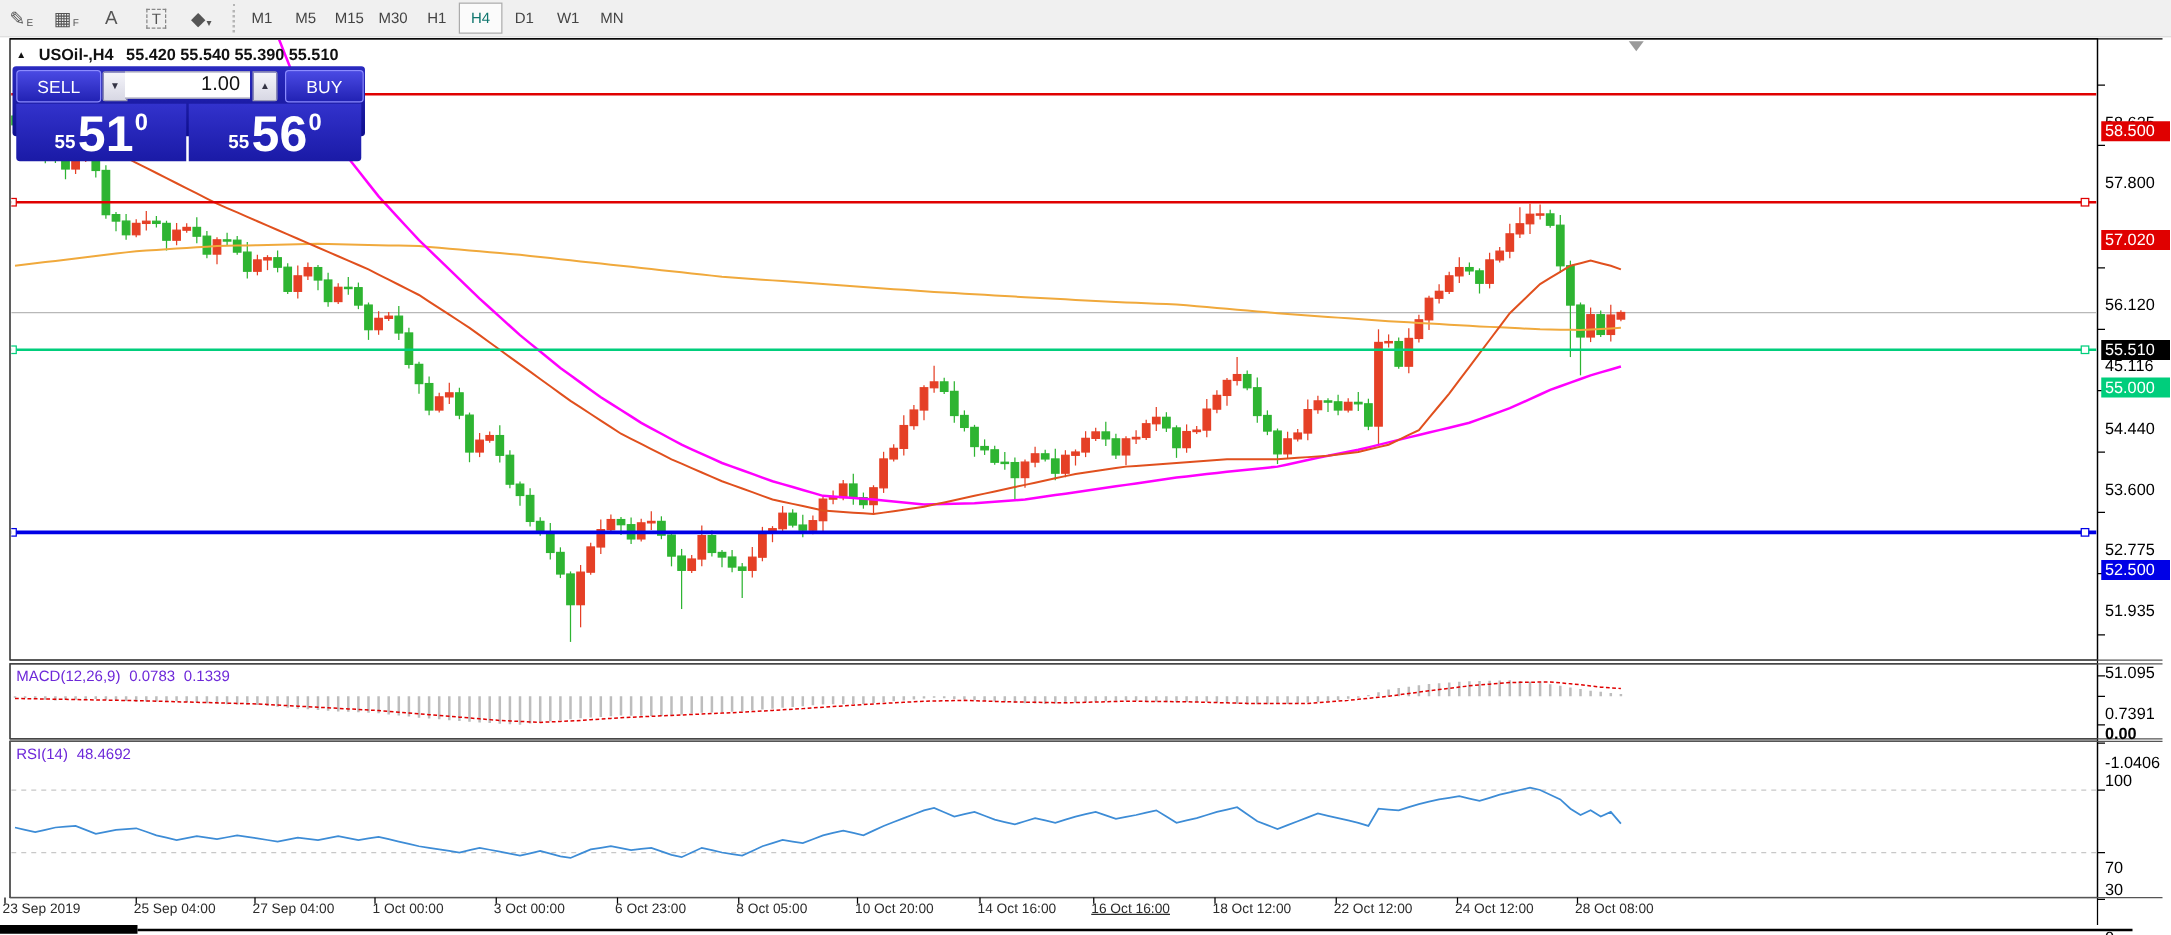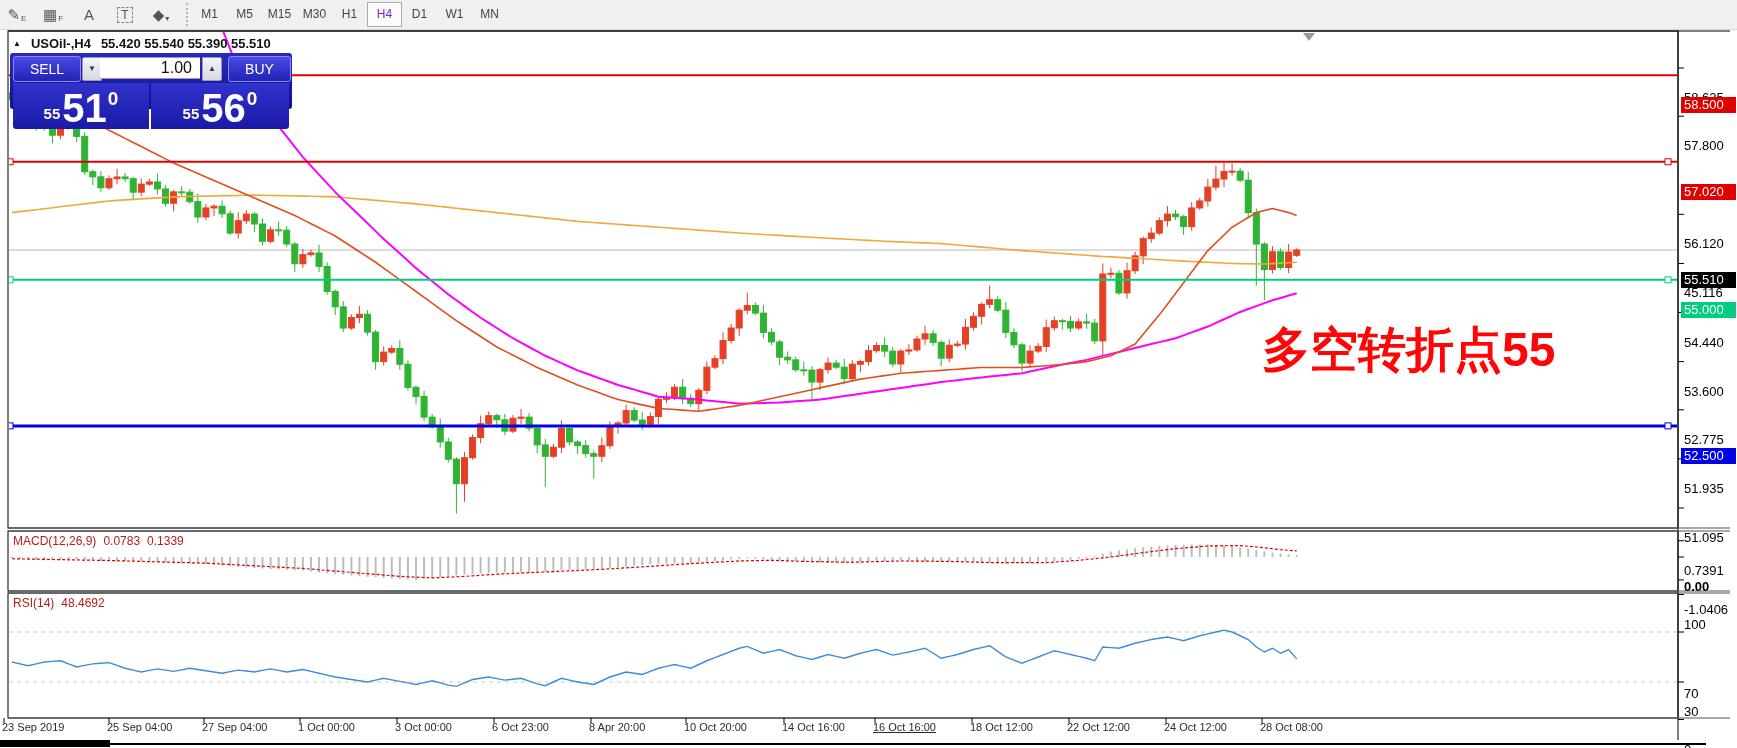--- a/index.html
+++ b/index.html
@@ -10,21 +10,21 @@
     border-bottom:1px solid #d9d9d9;}
   .tools{position:absolute;left:6px;top:0;height:29px;display:flex;align-items:center;gap:14px;}
   .tool-btn{min-width:22px;height:22px;display:flex;align-items:center;justify-content:center;
     color:#555;font-size:15px;cursor:pointer;position:relative;}
   .tool-btn .sub{font-size:8px;color:#555;margin-left:1px;margin-top:8px;}
   .tool-btn.boxed span.g{border:1px dashed #888;padding:0 3px;font-size:12px;}
   .sep{position:absolute;left:186px;top:3px;height:23px;border-left:2px dotted #b5b5b5;}
   .tfs{position:absolute;left:192px;top:0;height:29px;display:flex;align-items:center;}
   .tf-btn{width:33px;height:23px;line-height:23px;text-align:center;font-size:12px;color:#444;
     cursor:pointer;border:1px solid transparent;}
-  .tf-btn.active{background:#fbfbfb;border:1px solid #ababab;color:#6d28d9;}
+  .tf-btn.active{background:#fbfbfb;border:1px solid #ababab;color:#0f766e;}
   
   .workspace{position:absolute;left:0;top:30px;width:1737px;height:718px;background:#ffffff;}
   #svg{position:absolute;left:0;top:0;}
   .chart-title{position:absolute;left:13px;top:6px;font-size:13px;font-weight:600;color:#111;
     display:flex;gap:10px;align-items:center;}
   .chart-title .tri{font-size:8px;}
   
   .trade-panel{position:absolute;left:10px;top:23px;width:282px;height:56px;
     background:linear-gradient(#2a2ac0,#0f0f8e);border-radius:3px;}
   .tp-row{position:absolute;left:0;top:2px;width:282px;height:26px;}
@@ -45,21 +45,21 @@
     padding-bottom:3px;box-sizing:border-box;}
   .px-bid{left:3px;width:136px;border-radius:0 0 0 3px;}
   .px-ask{left:141px;width:138px;border-radius:0 0 3px 0;}
   .px-small{font-size:15px;font-weight:bold;margin:0 2px 4px 0;}
   .px-big{font-size:40px;font-weight:bold;line-height:36px;}
   .px-sup{font-size:19px;font-weight:bold;margin:0 0 16px 1px;}
   
   .annotation{position:absolute;left:1262px;top:288px;font-size:48px;font-weight:600;
     font-family:sans-serif;white-space:nowrap;}
   
-  .ind-label{position:absolute;left:13px;font-size:12px;color:#b91c1c;display:flex;gap:7px;}
+  .ind-label{position:absolute;left:13px;font-size:12px;color:#6d28d9;display:flex;gap:7px;}
   .ind-label.macd{top:504px;}
   .ind-label.rsi{top:566px;}
   
   .p-tick{position:absolute;left:1684px;font-size:13px;color:#000;height:14px;line-height:14px;}
   .p-badge{position:absolute;left:1681px;width:52px;height:16px;line-height:16px;color:#fff;
     font-size:13px;padding-left:3px;}
   .t-label{position:absolute;font-size:11px;color:#2b2b2b;top:691px;white-space:nowrap;}
   
   .scroll-thumb{position:absolute;left:0;top:710px;width:110px;height:7px;background:#000;cursor:pointer;}
   .scroll-line{position:absolute;left:110px;top:713px;width:1596px;height:2px;background:#000;cursor:pointer;}
@@ -685,21 +685,20 @@
         <span class="px-big">51</span>
         <span class="px-sup">0</span>
       </div>
       <div class="px-box px-ask">
         <span class="px-small">55</span>
         <span class="px-big">56</span>
         <span class="px-sup">0</span>
       </div>
     </div>
 
-    <div class="annotation" id="annotation" style="color: rgb(255, 5, 5);">多空转折点55</div>
 
     <div class="ind-label macd">
       <span>MACD(12,26,9)</span>
       <span>0.0783</span>
       <span>0.1339</span>
     </div>
     <div class="ind-label rsi">
       <span>RSI(14)</span>
       <span>48.4692</span>
     </div>
@@ -727,21 +726,21 @@
         <div class="p-tick" style="top: 675px;">30</div>
         <div class="p-tick" style="top: 712.5px;">0</div>
       </div>
     <div id="taxis">
         <div class="t-label" style="left: 2px;">23 Sep 2019</div>
         <div class="t-label" style="left: 107px;">25 Sep 04:00</div>
         <div class="t-label" style="left: 202px;">27 Sep 04:00</div>
         <div class="t-label" style="left: 298px;">1 Oct 00:00</div>
         <div class="t-label" style="left: 395px;">3 Oct 00:00</div>
         <div class="t-label" style="left: 492px;">6 Oct 23:00</div>
-        <div class="t-label" style="left: 589px;">8 Apr 20:00</div>
+        <div class="t-label" style="left: 589px;">8 Oct 05:00</div>
         <div class="t-label" style="left: 684px;">10 Oct 20:00</div>
         <div class="t-label" style="left: 782px;">14 Oct 16:00</div>
         <div class="t-label" style="left: 873px; text-decoration: underline;">16 Oct 16:00</div>
         <div class="t-label" style="left: 970px;">18 Oct 12:00</div>
         <div class="t-label" style="left: 1067px;">22 Oct 12:00</div>
         <div class="t-label" style="left: 1164px;">24 Oct 12:00</div>
         <div class="t-label" style="left: 1260px;">28 Oct 08:00</div>
       </div>
 
     <div class="scroll-thumb"></div>

